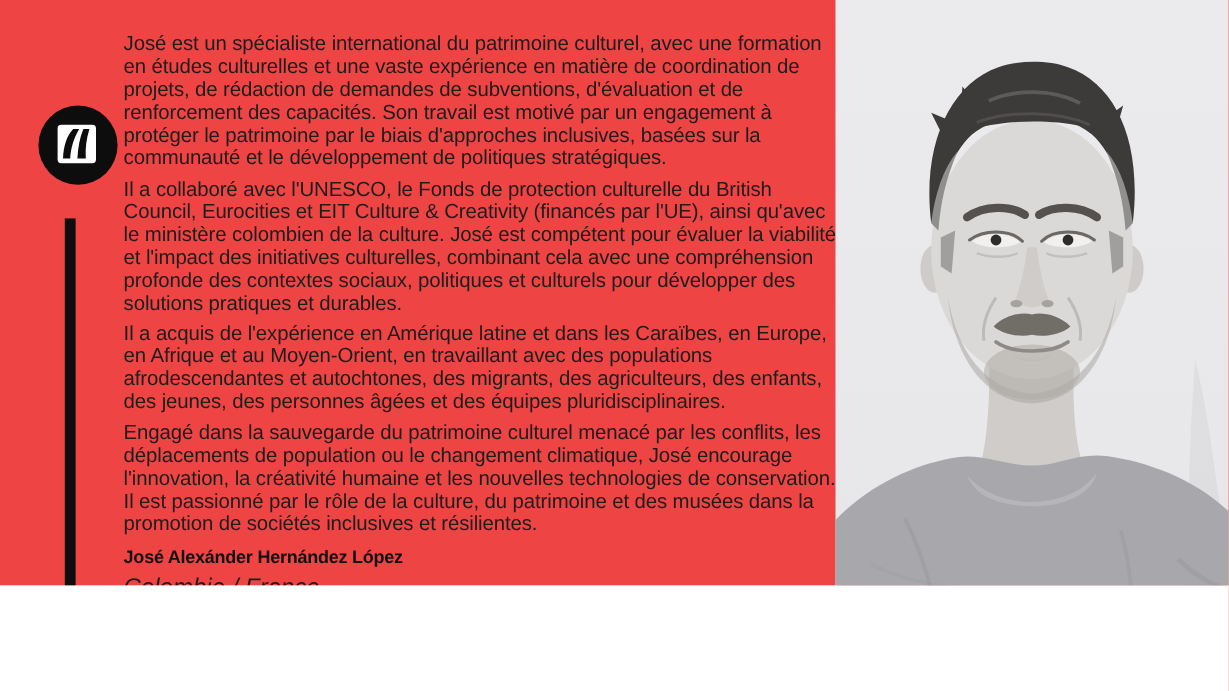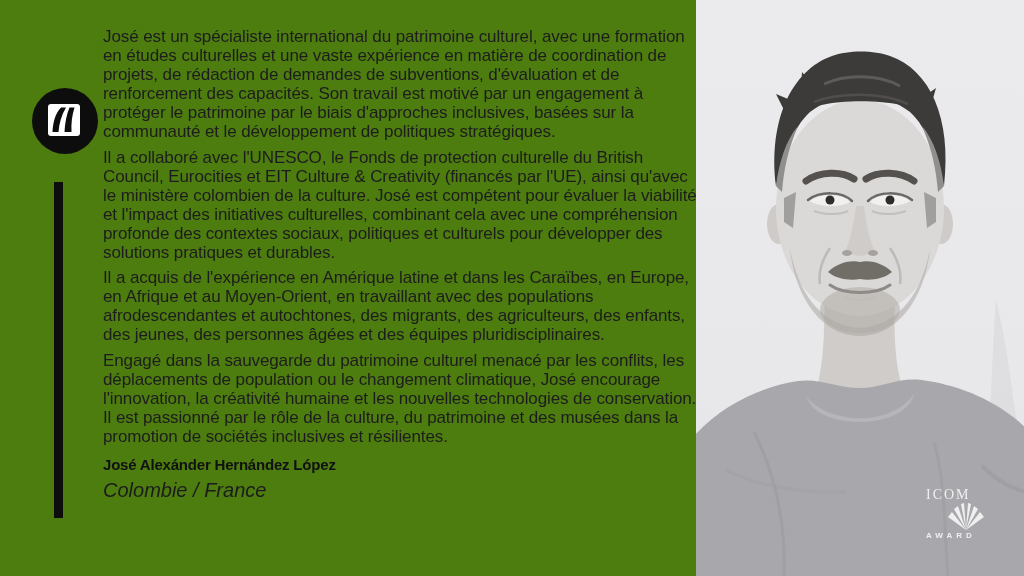--- a/index.html
+++ b/index.html
@@ -1,17 +1,17 @@
 <!DOCTYPE html>
 <html><head>
 <meta charset="utf-8">
 <style>
   html,body { margin:0; padding:0; background:#ffffff; }
   .stage {
-    position:relative; width:1024px; height:576px; background:#4d7c0f;
+    position:relative; width:1024px; height:488px; background:#ef4444;
     overflow:hidden; font-family:"Liberation Sans", sans-serif;
   }
   
   .brand-logo { position:absolute; left:31px; top:87px; width:68px; height:68px; }
   .accent-bar { position:absolute; left:54px; top:182px; width:9px; height:336px; background:#0d0d0d; }
   
   .text-col { position:absolute; left:103px; top:27px; width:600px; color:#1d1d1d; }
   .text-col p { margin:0 0 6px 0; font-size:17px; line-height:19.1px; letter-spacing:-0.1px; }
   .person-name {
     margin:1px 0 0 0; font-size:15px; line-height:25px; font-weight:bold; color:#111111;

